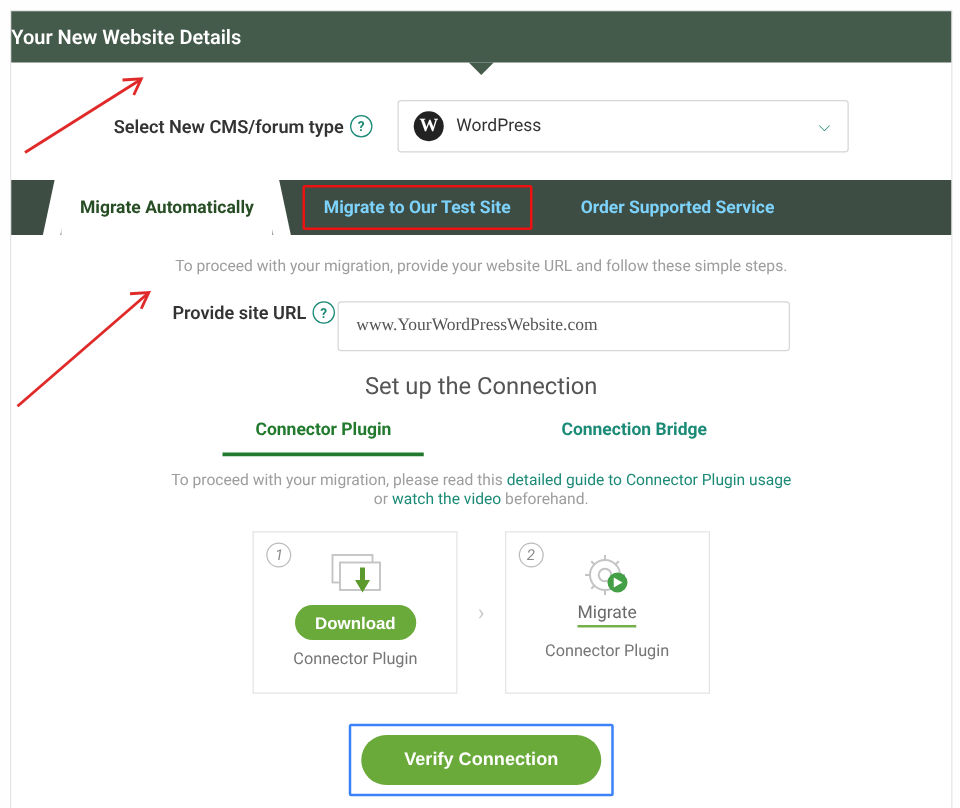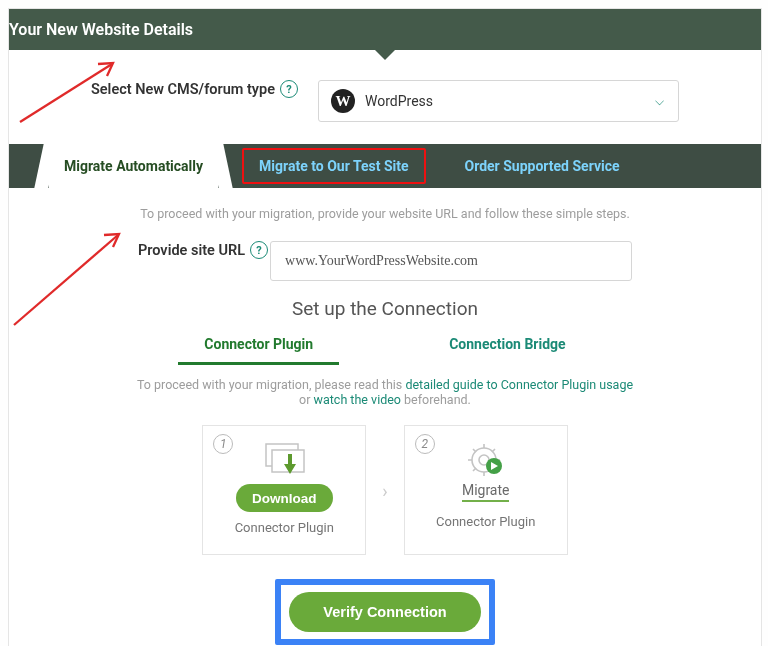--- a/index.html
+++ b/index.html
@@ -1,19 +1,19 @@
 <!DOCTYPE html>
 <html><head>
   <meta charset="utf-8">
   <style>
     body { margin: 0; padding: 8px; background: #fefefe; font-family: -apple-system, "Segoe UI", Roboto, sans-serif; font-size: 14px; color: #333; }
     .card { border: 1px solid #e5e5e5; background: #fff; width: 752px; }
     .header { background: #445a4a; color: #fff; text-align: left; padding: 11px 0; font-size: 16px; font-weight: 600; position: relative; }
     .header::after { content: ""; position: absolute; bottom: -10px; left: 50%; transform: translateX(-50%); width: 0; height: 0; border-left: 10px solid transparent; border-right: 10px solid transparent; border-top: 10px solid #445a4a; }
-    .cms-row { display: flex; align-items: flex-start; justify-content: center; padding: 30px 0 22px; gap: 20px; }
+    .cms-row { display: flex; align-items: center; justify-content: center; padding: 30px 0 22px; gap: 20px; }
     .cms-label { color: #333; font-size: 14.5px; font-weight: 600; display: flex; align-items: center; gap: 5px; }
     .help { display: inline-flex; width: 16px; height: 16px; border: 1.2px solid #1b8a76; color: #1b8a76; border-radius: 50%; align-items: center; justify-content: center; font-size: 11px; font-weight: 700; }
     .select { width: 335px; height: 40px; border: 1px solid #d6d6d6; border-radius: 3px; display: flex; align-items: center; padding: 0 12px; gap: 10px; position: relative; background: #fff; cursor: pointer; }
     .select .wp-icon { width: 24px; height: 24px; border-radius: 50%; background: #222; display: flex; align-items: center; justify-content: center; color: #fff; font-family: Georgia, serif; font-weight: bold; font-size: 15px; }
     .select .caret { position: absolute; right: 14px; color: #1b8a76; font-size: 12px; }
     .tabbar { background: #3e4d44; display: flex; height: 44px; align-items: stretch; padding: 0 40px; gap: 24px; }
     .tab { color: #7dd3fc; font-weight: 700; font-size: 14px; padding: 0 15px; display: flex; align-items: center; cursor: pointer; }
     .tab.active { background: #ffffff; color: #264d23; position: relative; }
     .tab.active::before, .tab.active::after { content: ""; position: absolute; bottom: 0; width: 14px; height: 44px; background: #fff; }
     .tab.active::before { left: -10px; transform: skewX(-12deg); }
@@ -30,21 +30,21 @@
     .subtab.active { color: #227a2e; border-bottom: 3px solid #227a2e; }
     .subtab.inactive { color: #1b8a76; }
     .cards-row { display: flex; align-items: center; justify-content: center; gap: 16px; margin: 18px 0 14px; }
     .step-card { width: 164px; height: 130px; border: 1px solid #e4e4e4; display: flex; flex-direction: column; align-items: center; justify-content: flex-start; padding: 12px 4px 4px; box-sizing: border-box; position: relative; }
     .step-num { position: absolute; left: 10px; top: 8px; width: 18px; height: 18px; border: 1px solid #bbb; border-radius: 50%; display: flex; align-items: center; justify-content: center; font-style: italic; font-size: 12px; color: #8a8a8a; }
     .pill-btn { background: #6aaa3a; color: #fff; height: 28px; padding: 0 16px; border-radius: 14px; display: flex; align-items: center; font-weight: 700; cursor: pointer; border: none; font-size: 13.5px; }
     .install-text { color: #6a6a6a; font-size: 14px; border-bottom: 2px solid #73b04a; padding-bottom: 2px; margin: 0 0 4px; }
     .step-label { color: #757575; font-size: 13px; margin-top: 8px; }
     .sep { color: #ccc; font-size: 18px; }
     .verify-wrap { display: flex; justify-content: center; padding: 10px 0 18px; }
-    .verify-box { border: 6px solid #3b82f6; padding: 7px 8px; border-radius: 2px; }
+    .verify-box { border: 2px solid #3b82f6; padding: 7px 8px; border-radius: 2px; }
     .verify-btn { background: #6aaa3a; color: #fff; border: none; font-weight: 700; font-size: 14.5px; height: 40px; padding: 0 34px; border-radius: 20px; cursor: pointer; }
     svg.arrow { position: absolute; fill: none; stroke: #e02a2a; stroke-width: 2.3; }
   </style>
 </head>
 <body>
 
 <div class="card">
   <div class="header">Your New Website Details</div>
 
   <div class="cms-row" style="position:relative;">

